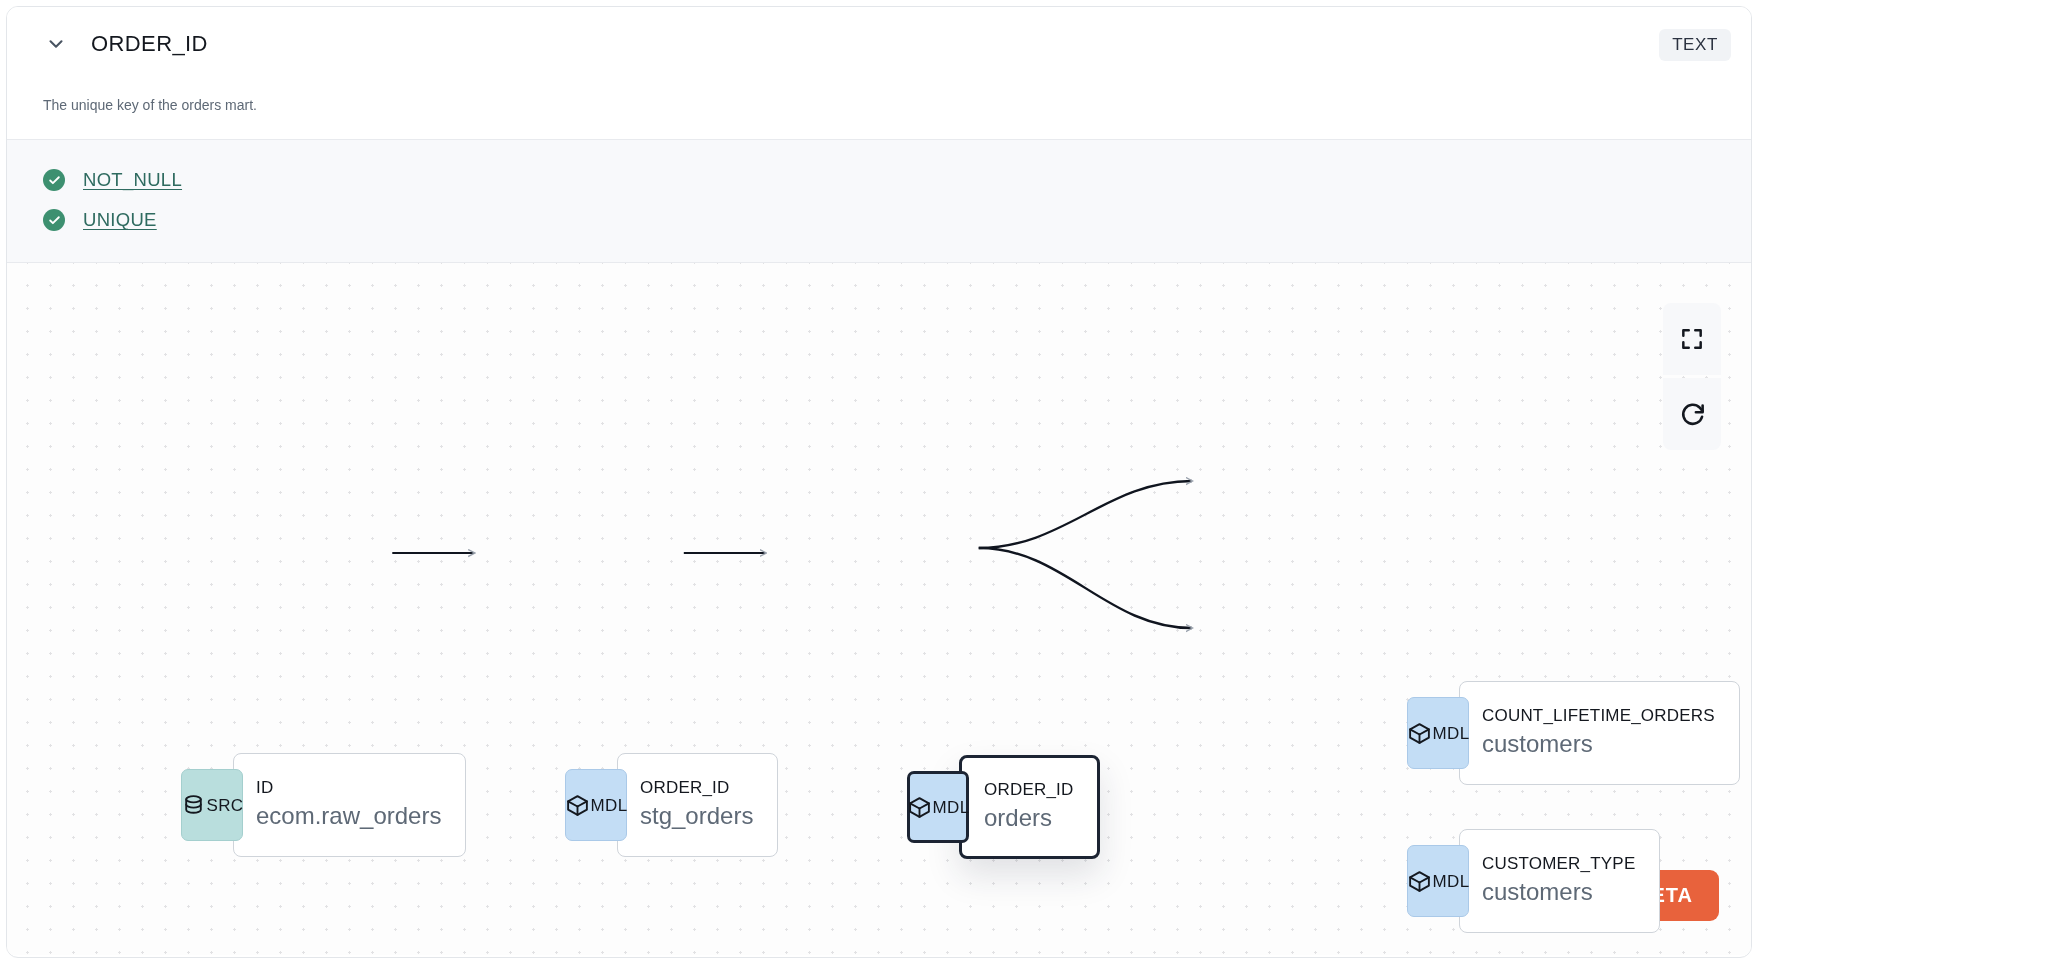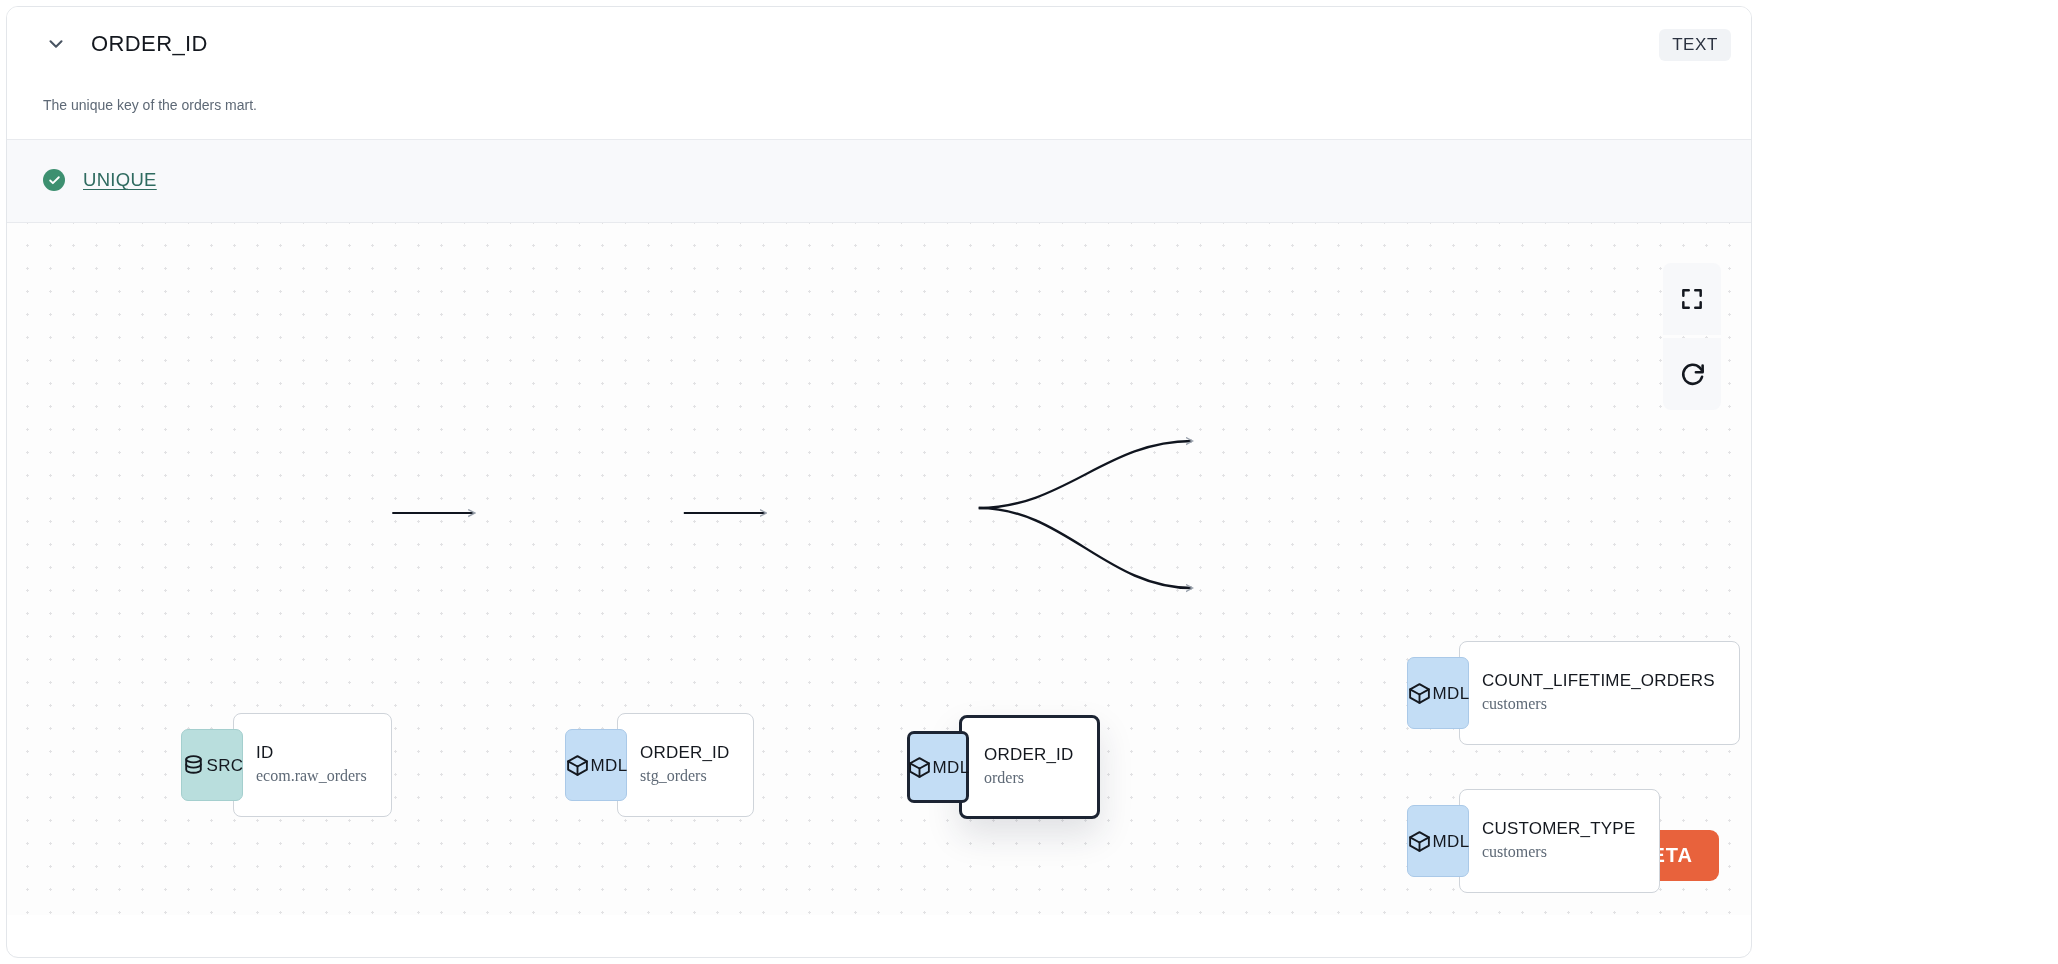--- a/index.html
+++ b/index.html
@@ -173,25 +173,24 @@
     box-shadow: 0 16px 34px rgba(30,40,60,0.13);
   }
   .node-name {
     font-size: 17px;
     color: #14181f;
     letter-spacing: 0.2px;
     white-space: nowrap;
     line-height: 1.15;
   }
   .node-sub {
-    font-size: 16px;
+    font-size: 24px;
     color: #5e6976;
     white-space: nowrap;
     line-height: 1.15;
-    font-family: Liberation Serif, serif;
   }
 
   
   #node-src      { left: 174px; top: 490px; }
   #node-stg      { left: 558px; top: 490px; }
   #node-orders   { left: 900px; top: 492px; }
   #node-count    { left: 1400px; top: 418px; }
   #node-custtype { left: 1400px; top: 566px; }
 
   
@@ -245,20 +244,28 @@
       </span>
       <span class="col-title">ORDER_ID</span>
     </div>
     <span class="type-badge">TEXT</span>
   </div>
 
   <div class="description">The unique key of the orders mart.</div>
 
   <div class="tests">
 
+    <div class="test-row">
+      <span class="check-icon">
+        <svg width="13" height="13" viewBox="0 0 24 24" fill="none" stroke="#ffffff" stroke-width="3.4" stroke-linecap="round" stroke-linejoin="round">
+          <polyline points="20 6 9 17 4 12"></polyline>
+        </svg>
+      </span>
+      <a class="test-link">NOT_NULL</a>
+    </div>
 
     <div class="test-row">
       <span class="check-icon">
         <svg width="13" height="13" viewBox="0 0 24 24" fill="none" stroke="#ffffff" stroke-width="3.4" stroke-linecap="round" stroke-linejoin="round">
           <polyline points="20 6 9 17 4 12"></polyline>
         </svg>
       </span>
       <a class="test-link">UNIQUE</a>
     </div>
 

